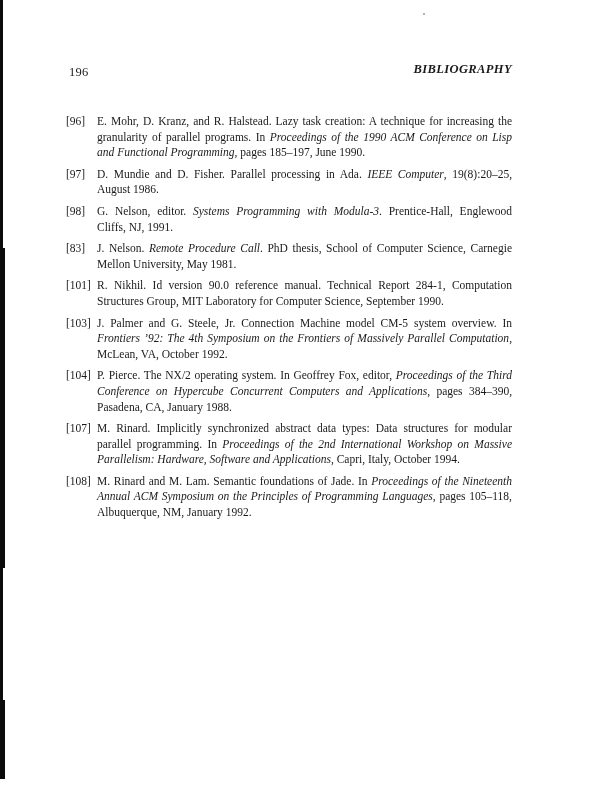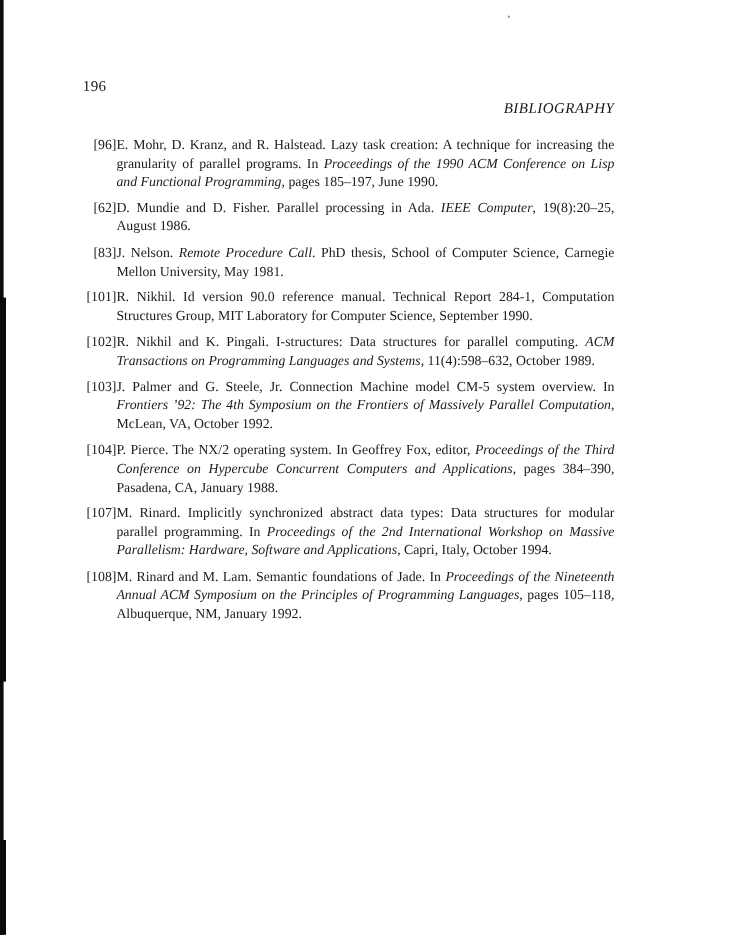--- a/index.html
+++ b/index.html
@@ -57,40 +57,40 @@
   .page-number {
     position: absolute;
     left: 69px;
     top: 65px;
     font-size: 12.5px;
     letter-spacing: 0.3px;
   }
   .running-header {
     position: absolute;
     right: 100px;
-    top: 83px;
+    top: 62px;
     font-size: 12.5px;
     font-style: italic;
     letter-spacing: 0.4px;
+    font-weight: bold;
   }
   .ref-list {
     position: absolute;
     left: 66px;
     top: 114px;
     width: 446px;
     font-size: 11.5px;
     line-height: 15.6px;
   }
   .ref-entry {
     display: flex;
     margin-bottom: 6px;
   }
   .ref-label {
     flex: 0 0 31px;
-    text-align: right;
     white-space: nowrap;
   }
   .ref-text {
     flex: 1;
     text-align: justify;
     text-justify: inter-word;
   }
   .ref-text i {
     font-style: italic;
   }
@@ -109,40 +109,40 @@
 
   <div class="running-header">BIBLIOGRAPHY</div>
 
   <div class="ref-list">
     <div class="ref-entry">
       <span class="ref-label">[96]</span>
       <span class="ref-text"><span>E. Mohr, D. Kranz, and R. Halstead. Lazy task creation: A technique for increasing the granularity of parallel programs. In </span><i>Proceedings of the 1990 ACM Conference on Lisp and Functional Programming</i><span>, pages 185–197, June 1990.</span></span>
     </div>
 
     <div class="ref-entry">
-      <span class="ref-label">[62]</span>
+      <span class="ref-label">[97]</span>
       <span class="ref-text"><span>D. Mundie and D. Fisher. Parallel processing in Ada. </span><i>IEEE Computer</i><span>, 19(8):20–25, August 1986.</span></span>
     </div>
 
+    <div class="ref-entry">
+      <span class="ref-label">[98]</span>
+      <span class="ref-text"><span>G. Nelson, editor. </span><i>Systems Programming with Modula-3</i><span>. Prentice-Hall, Englewood Cliffs, NJ, 1991.</span></span>
+    </div>
 
     <div class="ref-entry">
       <span class="ref-label">[83]</span>
       <span class="ref-text"><span>J. Nelson. </span><i>Remote Procedure Call</i><span>. PhD thesis, School of Computer Science, Carnegie Mellon University, May 1981.</span></span>
     </div>
 
 
     <div class="ref-entry">
       <span class="ref-label">[101]</span>
       <span class="ref-text"><span>R. Nikhil. Id version 90.0 reference manual. Technical Report 284-1, Computation Structures Group, MIT Laboratory for Computer Science, September 1990.</span></span>
     </div>
 
-    <div class="ref-entry">
-      <span class="ref-label">[102]</span>
-      <span class="ref-text"><span>R. Nikhil and K. Pingali. I-structures: Data structures for parallel computing. </span><i>ACM Transactions on Programming Languages and Systems</i><span>, 11(4):598–632, October 1989.</span></span>
-    </div>
 
     <div class="ref-entry">
       <span class="ref-label">[103]</span>
       <span class="ref-text"><span>J. Palmer and G. Steele, Jr. Connection Machine model CM-5 system overview. In </span><i>Frontiers ’92: The 4th Symposium on the Frontiers of Massively Parallel Computation</i><span>, McLean, VA, October 1992.</span></span>
     </div>
 
     <div class="ref-entry">
       <span class="ref-label">[104]</span>
       <span class="ref-text"><span>P. Pierce. The NX/2 operating system. In Geoffrey Fox, editor, </span><i>Proceedings of the Third Conference on Hypercube Concurrent Computers and Applications</i><span>, pages 384–390, Pasadena, CA, January 1988.</span></span>
     </div>

